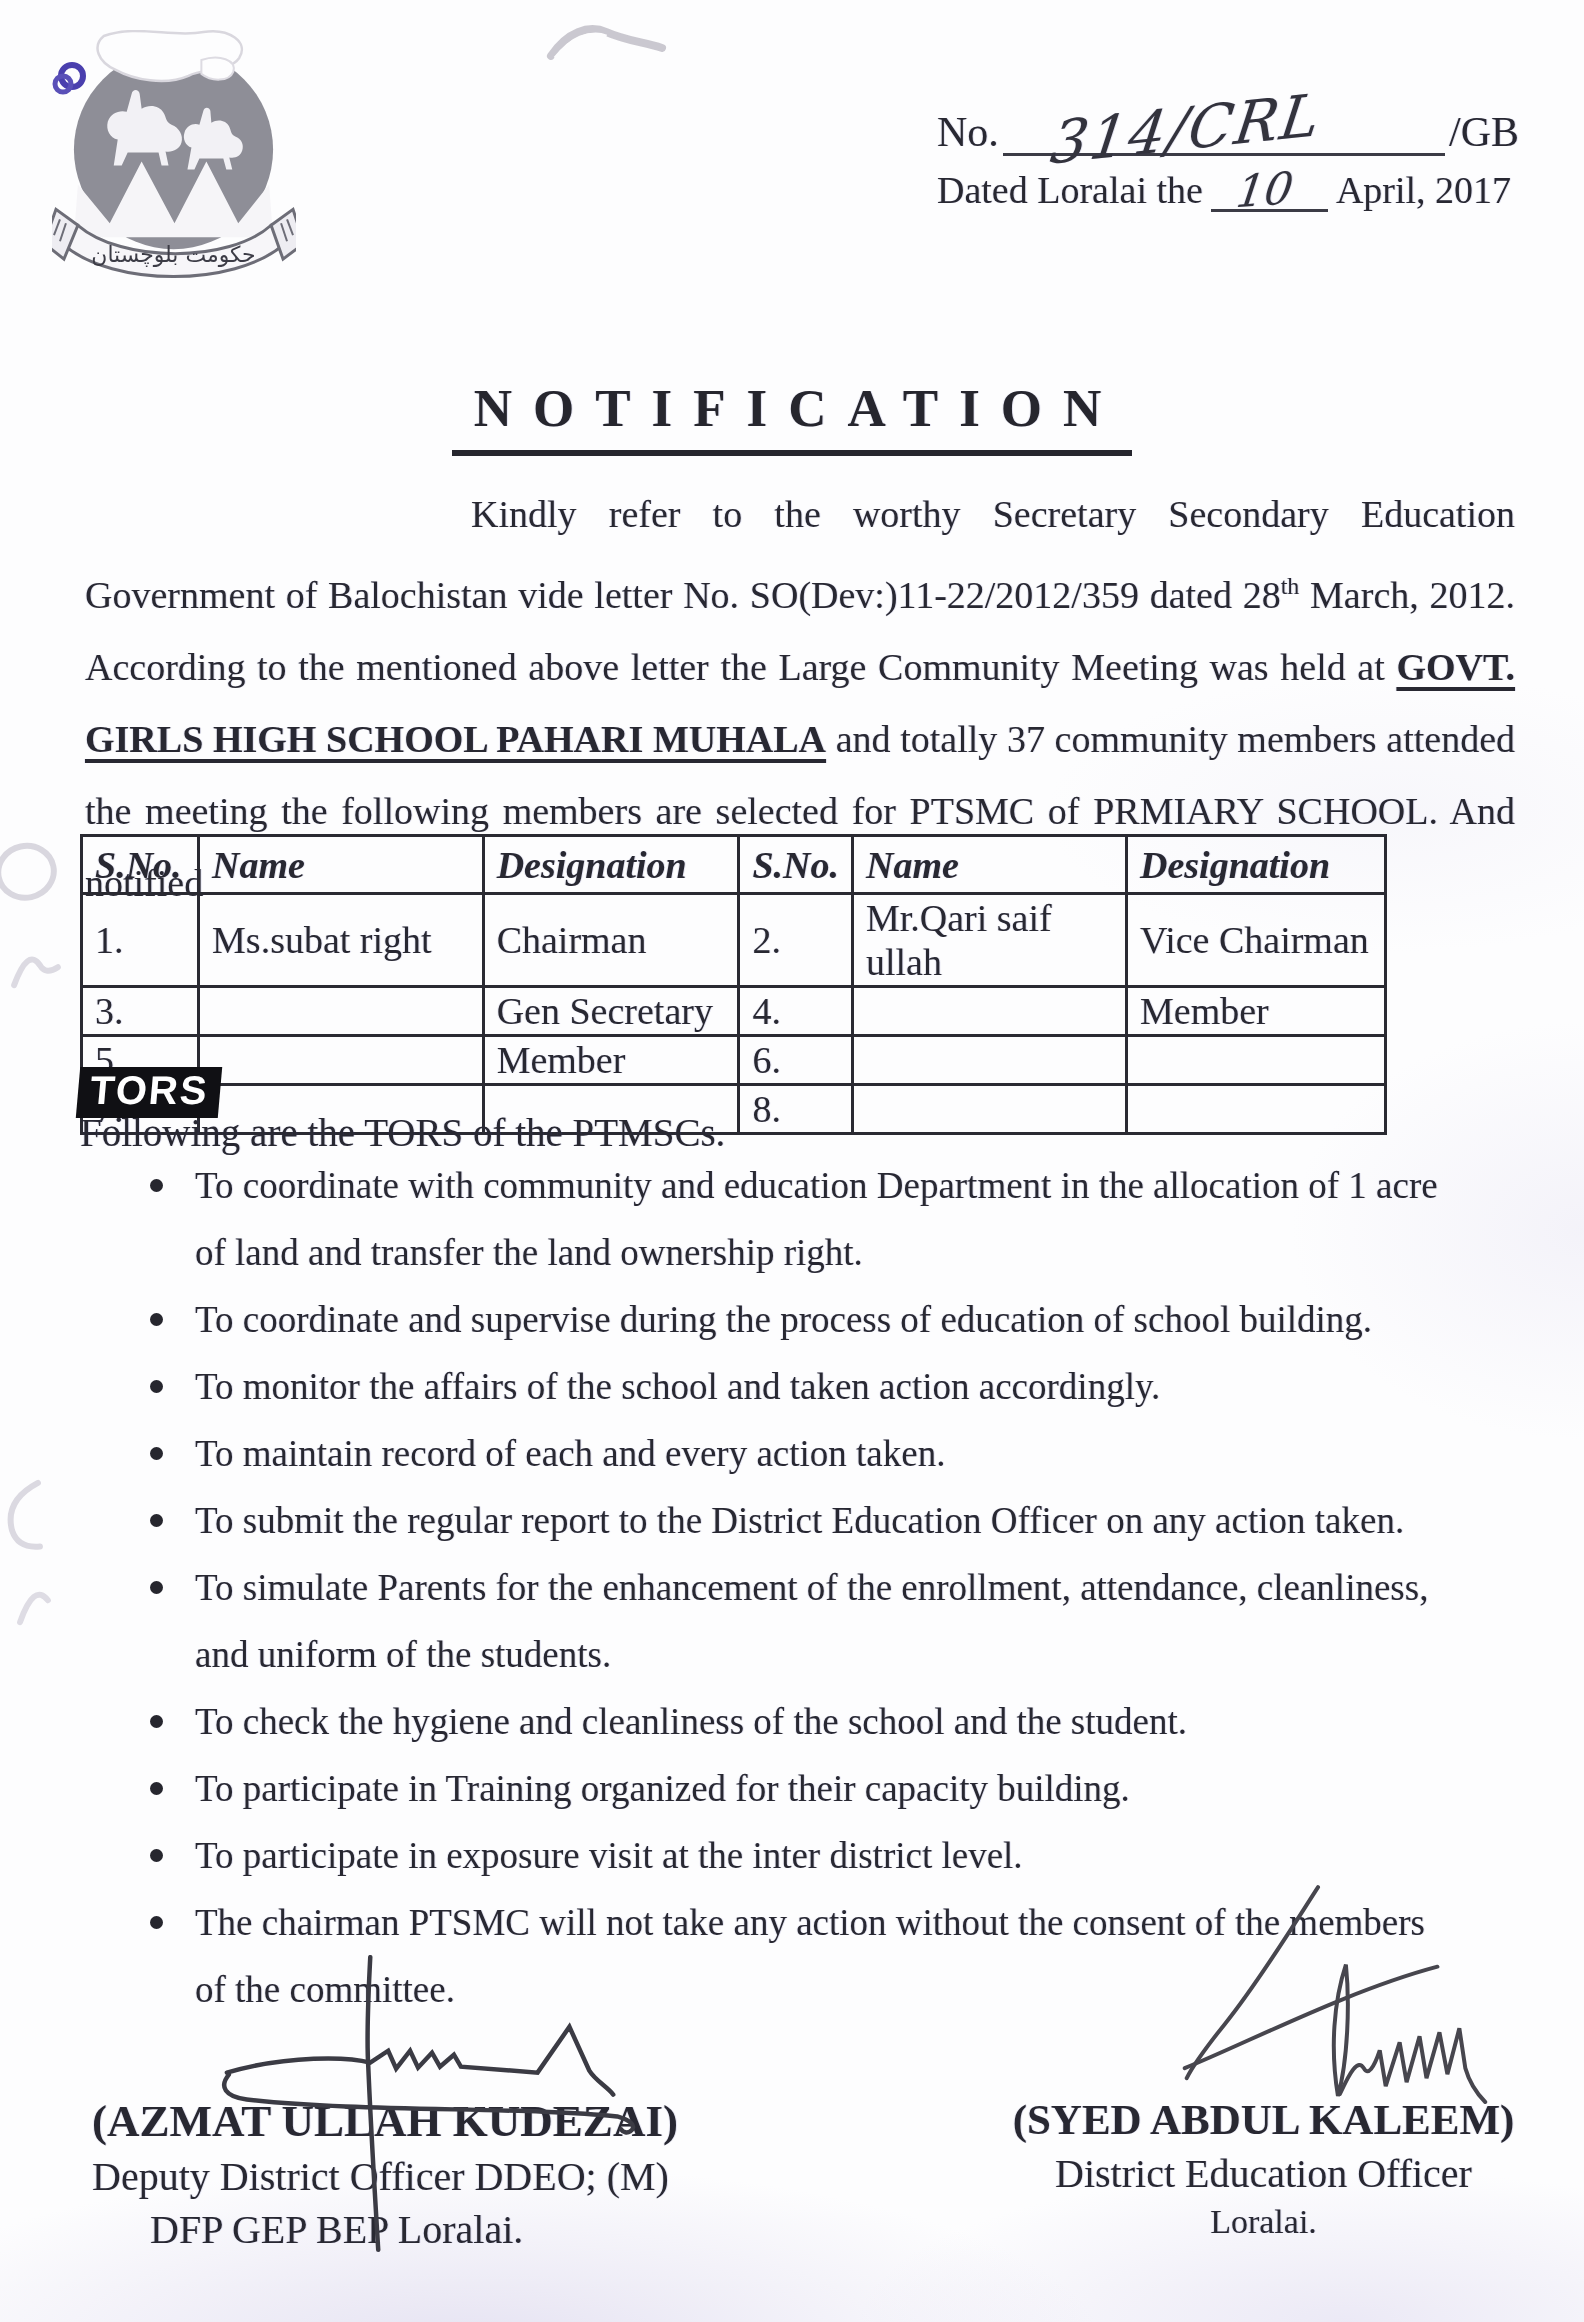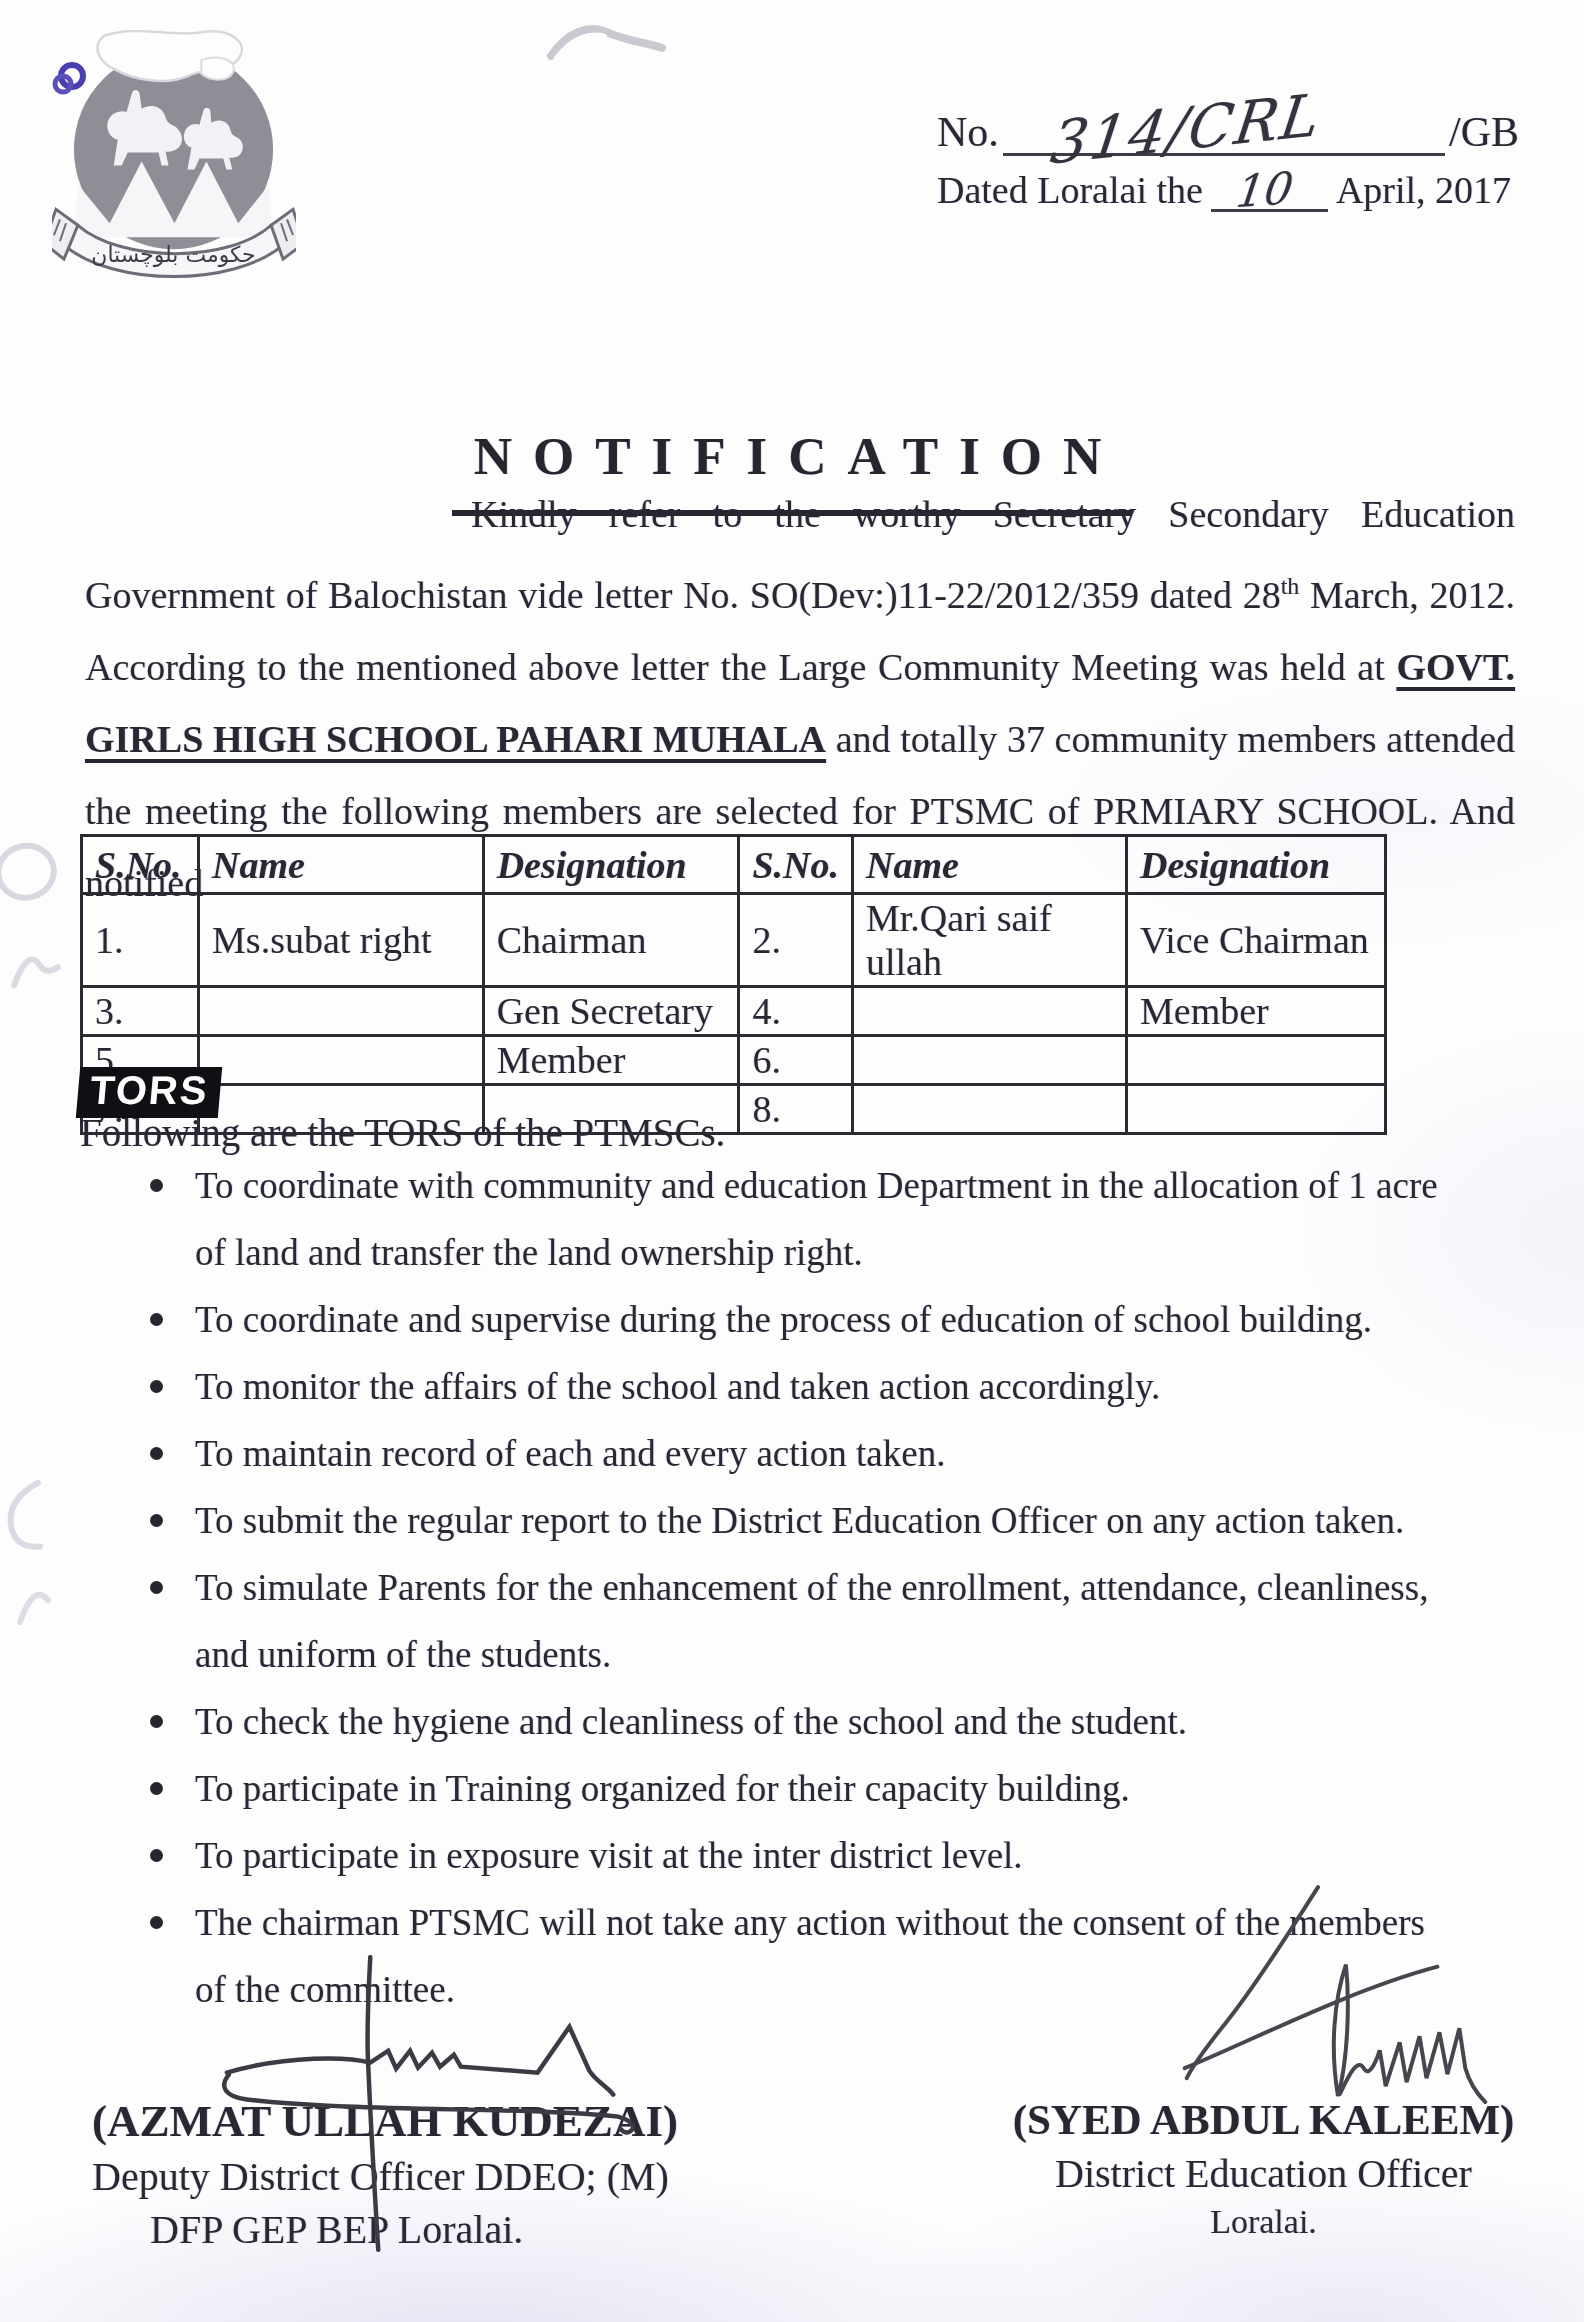--- a/index.html
+++ b/index.html
@@ -34,21 +34,21 @@
   .dept-line { margin-top:12px; font-size:38px; white-space:nowrap; }
   .cap2 { font-size:47px; font-weight:bold; }
   .dated-line { margin-top:8px; display:flex; align-items:flex-end; font-size:38px; white-space:nowrap; }
   .day-fill { width:117px; border-bottom:3px solid #3c3c46; position:relative; height:48px; margin:0 8px; }
   .hand-day { position:absolute; left:26px; bottom:-6px; font-size:44px; transform:rotate(-4deg) skewX(-12deg); }
 
   
   .notif-wrap { position:absolute; top:378px; left:0; width:100%; text-align:center; }
   .notif {
     display:inline-block; font-size:53px; font-weight:bold; letter-spacing:21px;
-    border-bottom:6px solid #26262e; padding:0 10px 24px 22px; color:#26262e;margin-top:48px;
+    border-bottom:6px solid #26262e; padding:0 10px 12px 22px; color:#26262e;
   }
 
   
   .body-para {
     position:absolute; left:85px; top:478px; width:1430px;
     font-size:38px; line-height:72px; text-align:justify; text-indent:386px;
   }
   .school { font-weight:bold; text-decoration:underline; text-decoration-thickness:3.5px; text-underline-offset:7px; }
   sup { font-size:24px; }
 

